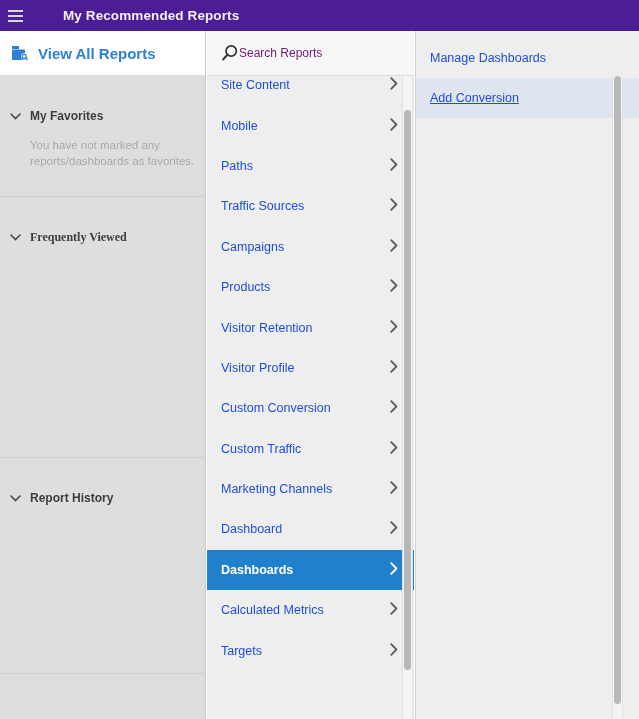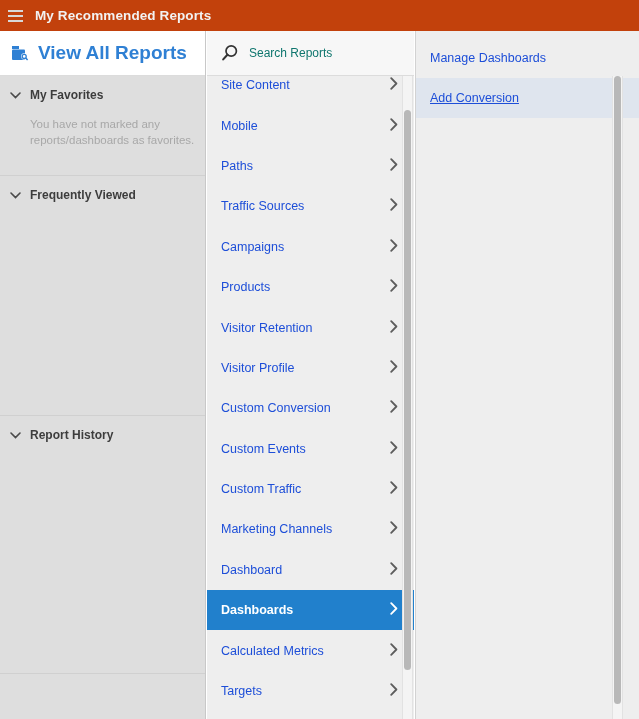--- a/index.html
+++ b/index.html
@@ -13,23 +13,24 @@
     overflow: hidden;
     font-family: "Liberation Sans", sans-serif;
     -webkit-font-smoothing: antialiased;
   }
 
   
   #topbar {
     position: absolute;
     left: 0; top: 0;
     width: 639px; height: 31px;
-    background: #c2410c;
-    display: flex;
-    align-items: center;
+    background: #4c1d95;
+    display: flex;
+    align-items: center;
+    gap: 28px;
   }
   #hamburger {
     width: 31px; height: 31px;
     display: flex;
     flex-direction: column;
     align-items: center;
     justify-content: center;
     cursor: pointer;
   }
   #hamburger i {
@@ -62,34 +63,35 @@
     background: #ffffff;
     border-bottom: 1px solid #dcdcdc;
     display: flex;
     align-items: center;
     padding-left: 12px;
     box-sizing: border-box;
     cursor: pointer;
   }
   #view-all-row .label {
     color: #2f80d4;
-    font-size: 19px;
+    font-size: 15px;
     font-weight: bold;
     margin-left: 9px;
   }
   .sb-section {
     border-bottom: 1px solid #d0d0d0;
     box-sizing: border-box;
   }
   .sb-head {
     display: flex;
     align-items: center;
     padding: 0 0 0 10px;
     height: 38px;
     cursor: pointer;
+    margin-top: 21px;
   }
   .sb-head .chev {
     width: 14px;
     color: #4a4a4a;
     font-size: 11px;
     line-height: 1;
     display: inline-block;
   }
   .sb-head .t {
     font-size: 12px;
@@ -119,23 +121,22 @@
     height: 45px;
     background: #f7f7f7;
     border-bottom: 1px solid #dcdcdc;
     display: flex;
     align-items: center;
     padding-left: 14px;
     box-sizing: border-box;
     cursor: text;
   }
   #search-row .ph {
-    color: #0f766e;
+    color: #701a75;
     font-size: 12px;
-    margin-left: 10px;
   }
   #menu-list {
     position: relative;
     height: 643px;
     overflow: hidden;
     background: #eeeeee;
   }
   .menu-item {
     height: 40.4px;
     display: flex;
@@ -253,21 +254,21 @@
             <path d="M1 1 L5.5 5.6 L10 1" fill="none" stroke="#4a4a4a" stroke-width="1.6" stroke-linecap="round"></path>
           </svg>
       </span>
       <span class="t">My Favorites</span>
     </div>
     <div class="sb-body">
       <div class="sb-empty">You have not marked any reports/dashboards as favorites.</div>
     </div>
   </div>
 
-  <div class="sb-section" style="height:240px;">
+  <div class="sb-section" style="height:240px;font-family:Liberation Serif, serif;">
     <div class="sb-head">
       <span class="chev">
         <svg width="11" height="7" viewBox="0 0 11 7">
             <path d="M1 1 L5.5 5.6 L10 1" fill="none" stroke="#4a4a4a" stroke-width="1.6" stroke-linecap="round"></path>
           </svg>
       </span>
       <span class="t">Frequently Viewed</span>
     </div>
   </div>
 
@@ -345,26 +346,20 @@
             <path d="M1.2 1.2 L6.4 6.5 L1.2 11.8" fill="none" stroke="currentColor" stroke-width="1.8" stroke-linecap="round" stroke-linejoin="round"></path>
           </svg></span>
       </div>
       <div class="menu-item">
         <span>Custom Conversion</span>
         <span class="arrow"><svg width="8" height="13" viewBox="0 0 8 13">
             <path d="M1.2 1.2 L6.4 6.5 L1.2 11.8" fill="none" stroke="currentColor" stroke-width="1.8" stroke-linecap="round" stroke-linejoin="round"></path>
           </svg></span>
       </div>
       <div class="menu-item">
-        <span>Custom Events</span>
-        <span class="arrow"><svg width="8" height="13" viewBox="0 0 8 13">
-            <path d="M1.2 1.2 L6.4 6.5 L1.2 11.8" fill="none" stroke="currentColor" stroke-width="1.8" stroke-linecap="round" stroke-linejoin="round"></path>
-          </svg></span>
-      </div>
-      <div class="menu-item">
         <span>Custom Traffic</span>
         <span class="arrow"><svg width="8" height="13" viewBox="0 0 8 13">
             <path d="M1.2 1.2 L6.4 6.5 L1.2 11.8" fill="none" stroke="currentColor" stroke-width="1.8" stroke-linecap="round" stroke-linejoin="round"></path>
           </svg></span>
       </div>
       <div class="menu-item">
         <span>Marketing Channels</span>
         <span class="arrow"><svg width="8" height="13" viewBox="0 0 8 13">
             <path d="M1.2 1.2 L6.4 6.5 L1.2 11.8" fill="none" stroke="currentColor" stroke-width="1.8" stroke-linecap="round" stroke-linejoin="round"></path>
           </svg></span>

